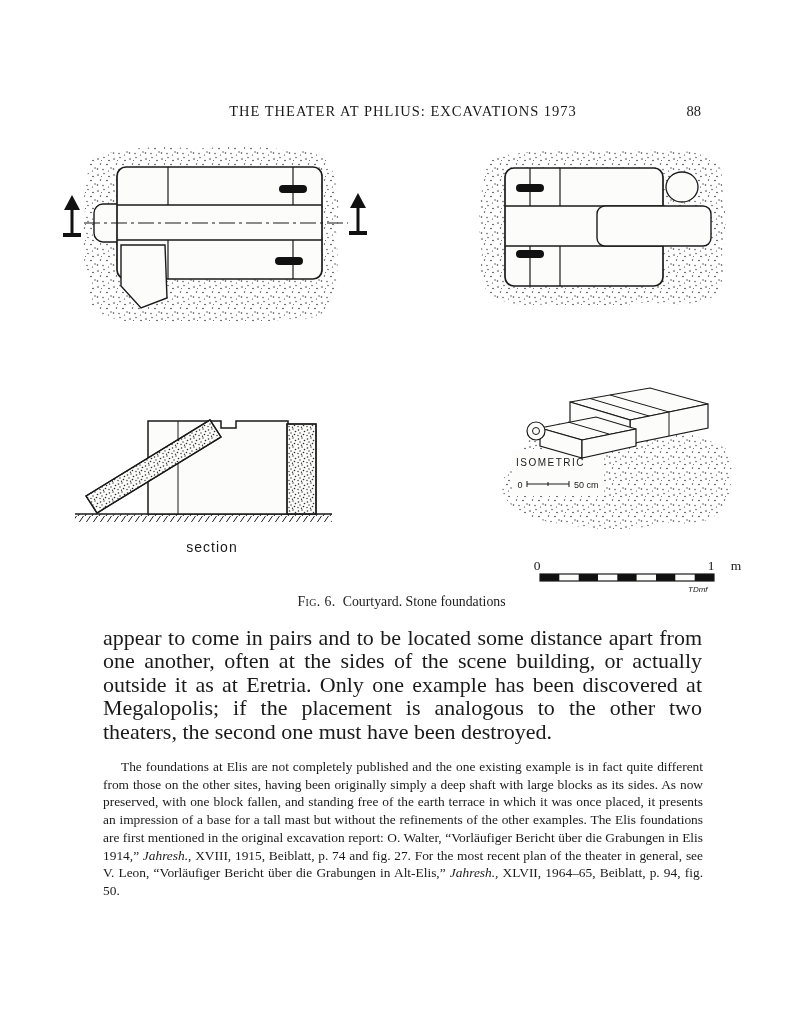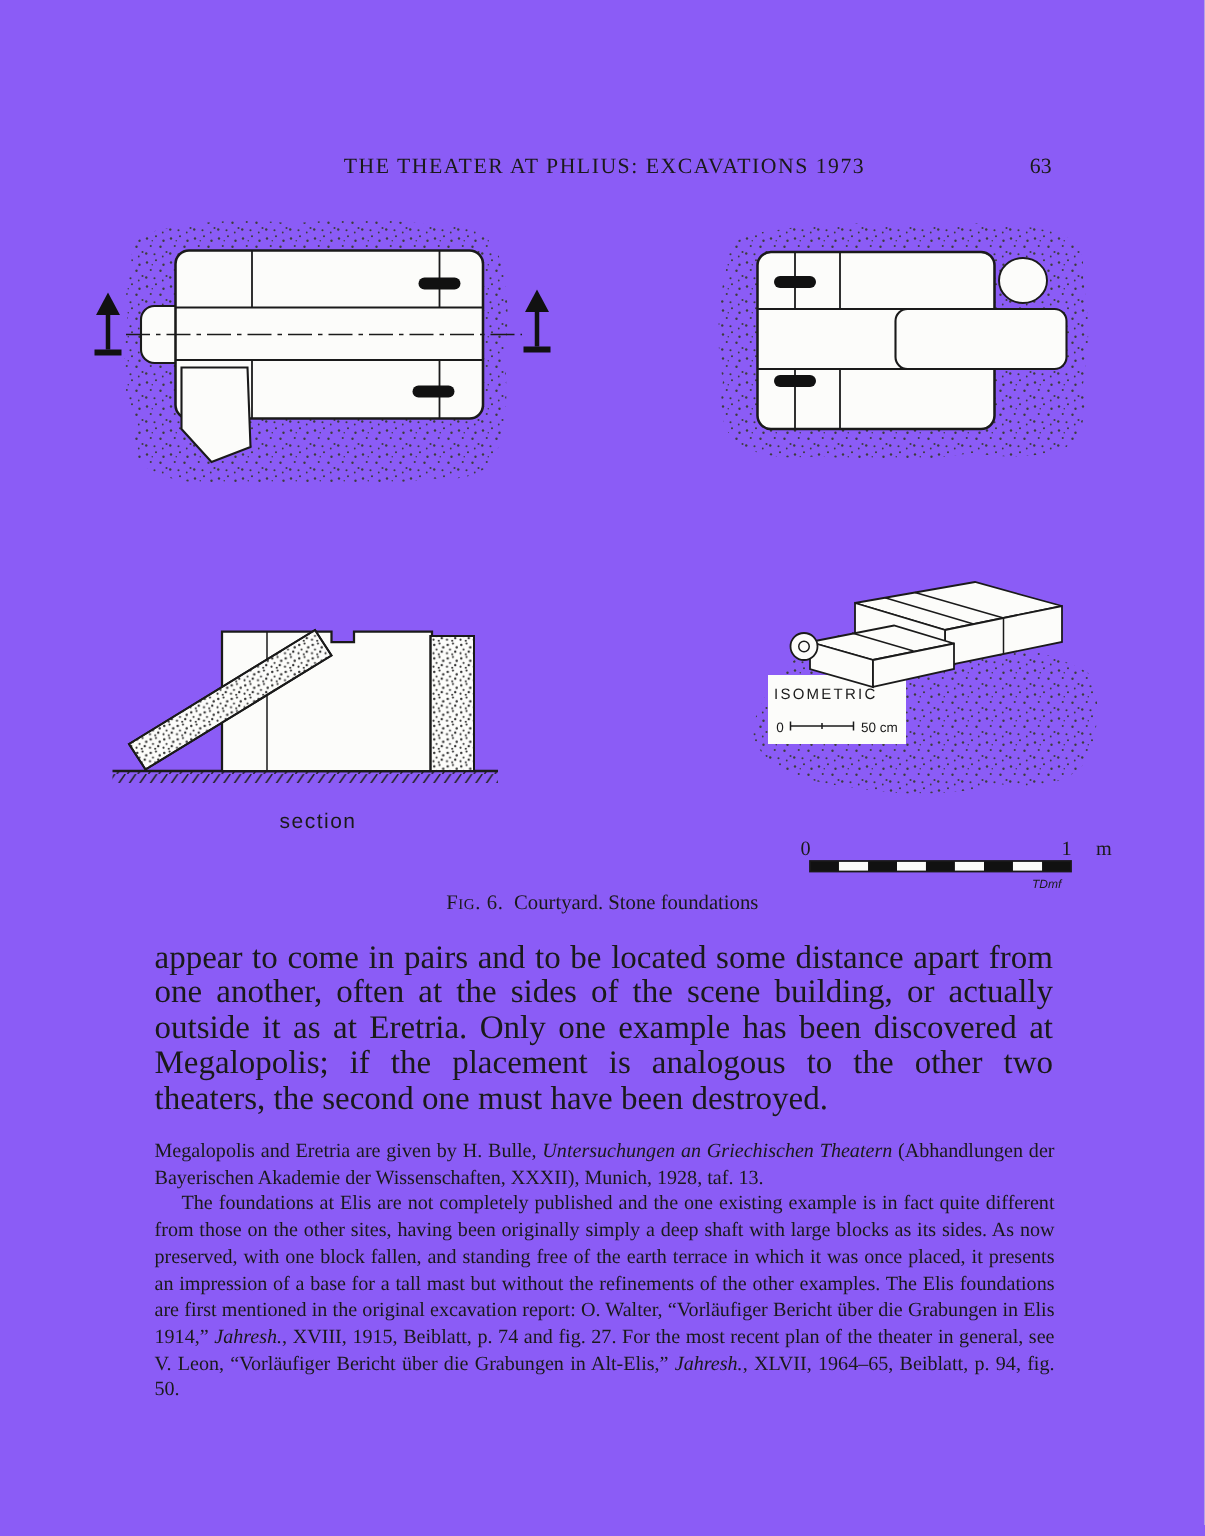--- a/index.html
+++ b/index.html
@@ -1,17 +1,17 @@
 <!DOCTYPE html>
 <html><head>
 <meta charset="utf-8">
 <style>
   html,body{margin:0;padding:0;background:#d8d8d4;}
   .page{
-    position:relative;width:803px;height:1024px;background:#8b5cf6;
+    position:relative;width:803px;height:1024px;background:#ffffff;
     font-family:"Liberation Serif",serif;color:#1a1a1a;overflow:hidden;
     margin:0 auto;
   }
   .header{position:absolute;top:103px;left:103px;width:600px;font-size:14.5px;letter-spacing:1px;}
   .header .title{display:block;text-align:center;}
   .header .pagenum{position:absolute;right:2px;top:0;letter-spacing:0;}
   .figure-svg{position:absolute;top:140px;left:0;}
   .caption{position:absolute;top:594px;left:0;width:803px;text-align:center;font-size:13.8px;}
   .caption .sc{font-variant:small-caps;letter-spacing:.4px;text-align:right;}
   .caption .ct{margin-left:7px;}
@@ -25,21 +25,21 @@
   svg text{font-family:"Liberation Sans",sans-serif;fill:#1a1a1a;}
   svg text.serif-label{font-family:"Liberation Serif",serif;}
 </style>
 </head>
 <body>
 
 <div class="page">
 
   <div class="header">
     <span class="title">THE THEATER AT PHLIUS: EXCAVATIONS 1973</span>
-    <span class="pagenum">63</span>
+    <span class="pagenum">88</span>
   </div>
 
   <svg class="figure-svg" width="803" height="460" viewBox="0 0 803 460">
     <defs>
       <pattern id="dots" width="16" height="16" patternUnits="userSpaceOnUse">
         <circle cx="2" cy="3" r="0.8" fill="#3c3c3c"></circle>
           <circle cx="8" cy="1.5" r="0.7" fill="#3c3c3c"></circle>
         <circle cx="13" cy="4.5" r="0.8" fill="#3c3c3c"></circle>
           <circle cx="4.5" cy="8" r="0.7" fill="#3c3c3c"></circle>
         <circle cx="11" cy="8.5" r="0.8" fill="#3c3c3c"></circle>
@@ -159,17 +159,16 @@
 
   <div class="caption">
     <span class="sc">Fig. 6.</span><span class="ct">Courtyard.  Stone foundations</span>
   </div>
 
   <div class="bodytext">
     <p>appear to come in pairs and to be located some distance apart from one another, often at the sides of the scene building, or actually outside it as at Eretria.  Only one example has been discovered at Megalopolis; if the placement is analogous to the other two theaters, the second one must have been destroyed.</p>
   </div>
 
   <div class="footnotes">
-    <p><span>Megalopolis and Eretria are given by H. Bulle, </span><span class="it">Untersuchungen an Griechischen Theatern</span><span> (Abhandlungen der Bayerischen Akademie der Wissenschaften, XXXII), Munich, 1928, taf. 13.</span></p>
     <p class="indent"><span>The foundations at Elis are not completely published and the one existing example is in fact quite different from those on the other sites, having been originally simply a deep shaft with large blocks as its sides.  As now preserved, with one block fallen, and standing free of the earth terrace in which it was once placed, it presents an impression of a base for a tall mast but without the refinements of the other examples.  The Elis foundations are first mentioned in the original excavation report:  O. Walter, “Vorläufiger Bericht über die Grabungen in Elis 1914,” </span><span class="it">Jahresh.</span><span>, XVIII, 1915, Beiblatt, p. 74 and fig. 27.  For the most recent plan of the theater in general, see V. Leon, “Vorläufiger Bericht über die Grabungen in Alt-Elis,” </span><span class="it">Jahresh.</span><span>, XLVII, 1964–65, Beiblatt, p. 94, fig. 50.</span></p>
   </div>
 
 </div>
 
 </body></html>

